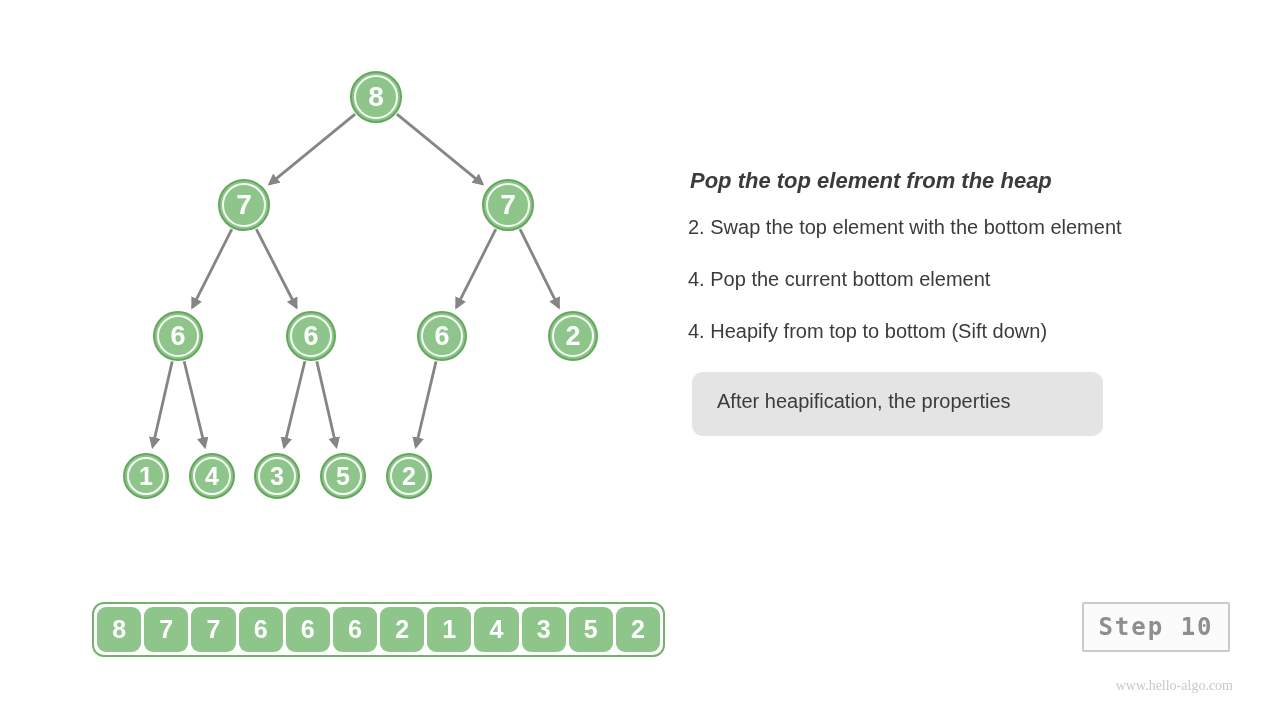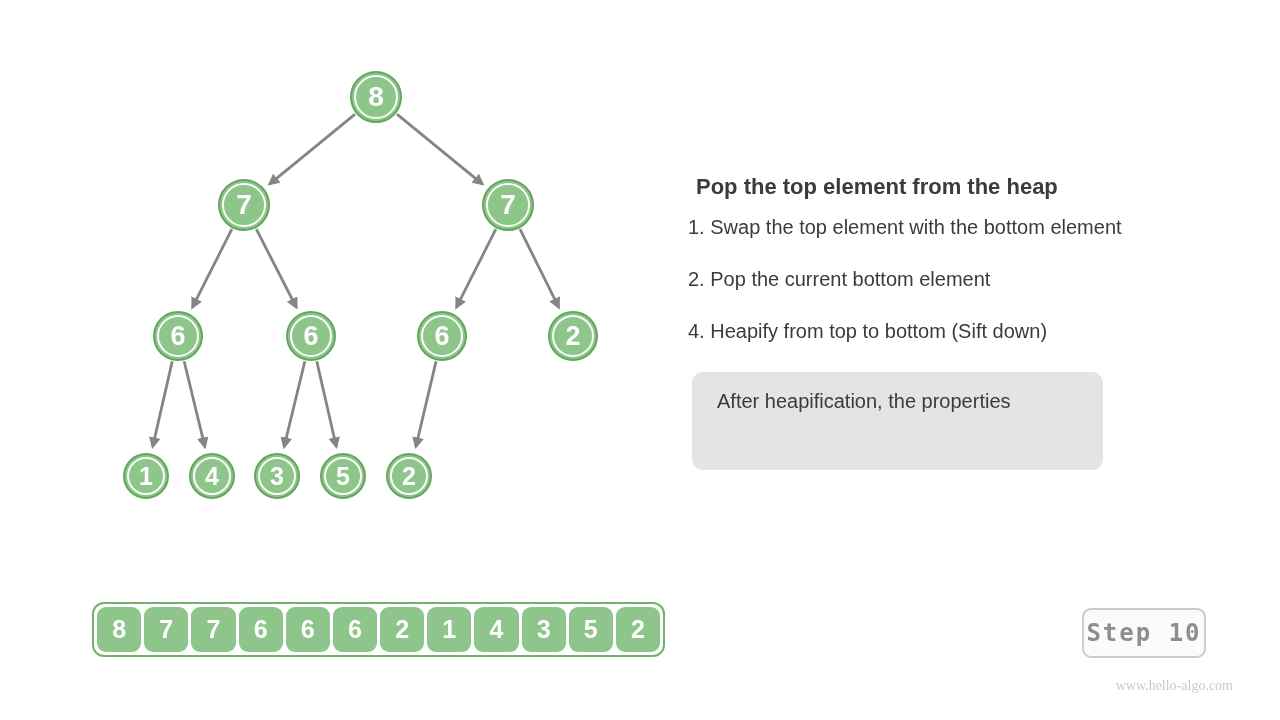--- a/index.html
+++ b/index.html
@@ -56,43 +56,44 @@
     position: absolute;
     left: 688px;
     top: 0;
     width: 560px;
   }
   .panel-title {
     position: absolute;
     left: 0;
     top: 166px;
     width: 560px;
-    margin: 8px;
+    margin: 2px;
     font-size: 22px;
     font-weight: bold;
     color: #3b3b3b;
     white-space: nowrap;
+    font-style: italic;
   }
   .step-line {
     position: absolute;
     left: 0;
     width: 560px;
     font-size: 20px;
     color: #3b3b3b;
     white-space: nowrap;
   }
   .step-line.s0 { top: 216px; }
   .step-line.s1 { top: 268px; }
   .step-line.s2 { top: 320px; }
   .note-box {
     position: absolute;
     left: 4px;
     top: 372px;
     width: 411px;
-    height: 98px;
+    height: 64px;
     background: var(--note-bg, #e4e4e4);
     border-radius: 11px;
     box-sizing: border-box;
     padding: 15px 0 14px 25px;
   }
   .note-box .note-line {
     font-size: 20px;
     line-height: 28px;
     color: #3b3b3b;
     white-space: nowrap;
@@ -123,30 +124,29 @@
     color: #ffffff;
     font-weight: bold;
     font-size: 25px;
   }
 
   
   .step-badge {
     position: absolute;
     left: 1082px;
     top: 602px;
-    width: 124px;
+    width: 148px;
     height: 50px;
     box-sizing: border-box;
     border: 2px solid #cbcbcb;
-    border-radius: 9px;
+    border-radius: 2px;
     background: #fbfbfb;
     display: flex;
     align-items: center;
     justify-content: center;
-    margin-top: 6px;
   }
   .step-badge span {
     font-family: "DejaVu Sans Mono", "Liberation Mono", monospace;
     font-weight: bold;
     font-size: 24px;
     color: #8e8e8e;
     letter-spacing: 2px;
   }
   .watermark {
     position: absolute;
@@ -227,22 +227,22 @@
         <span class="nlabel" style="font-size: 25px;">5</span>
       </div>
       <div class="node" style="left: 386px; top: 453px; width: 46px; height: 46px;">
         <div class="ring"></div>
         <span class="nlabel" style="font-size: 25px;">2</span>
       </div>
     </div>
 
   <div class="panel">
     <h2 class="panel-title">Pop the top element from the heap</h2>
-    <div class="step-line s0">1. Swap the top element with the bottom element</div>
-    <div class="step-line s1">2. Pop the current bottom element</div>
+    <div class="step-line s0">2. Swap the top element with the bottom element</div>
+    <div class="step-line s1">4. Pop the current bottom element</div>
     <div class="step-line s2">4. Heapify from top to bottom (Sift down)</div>
     <div class="note-box">
       <div class="note-line">After heapification, the properties</div>
     </div>
   </div>
 
   <div class="heap-array">
 
   <div class="cell">8</div>
       <div class="cell">7</div>

